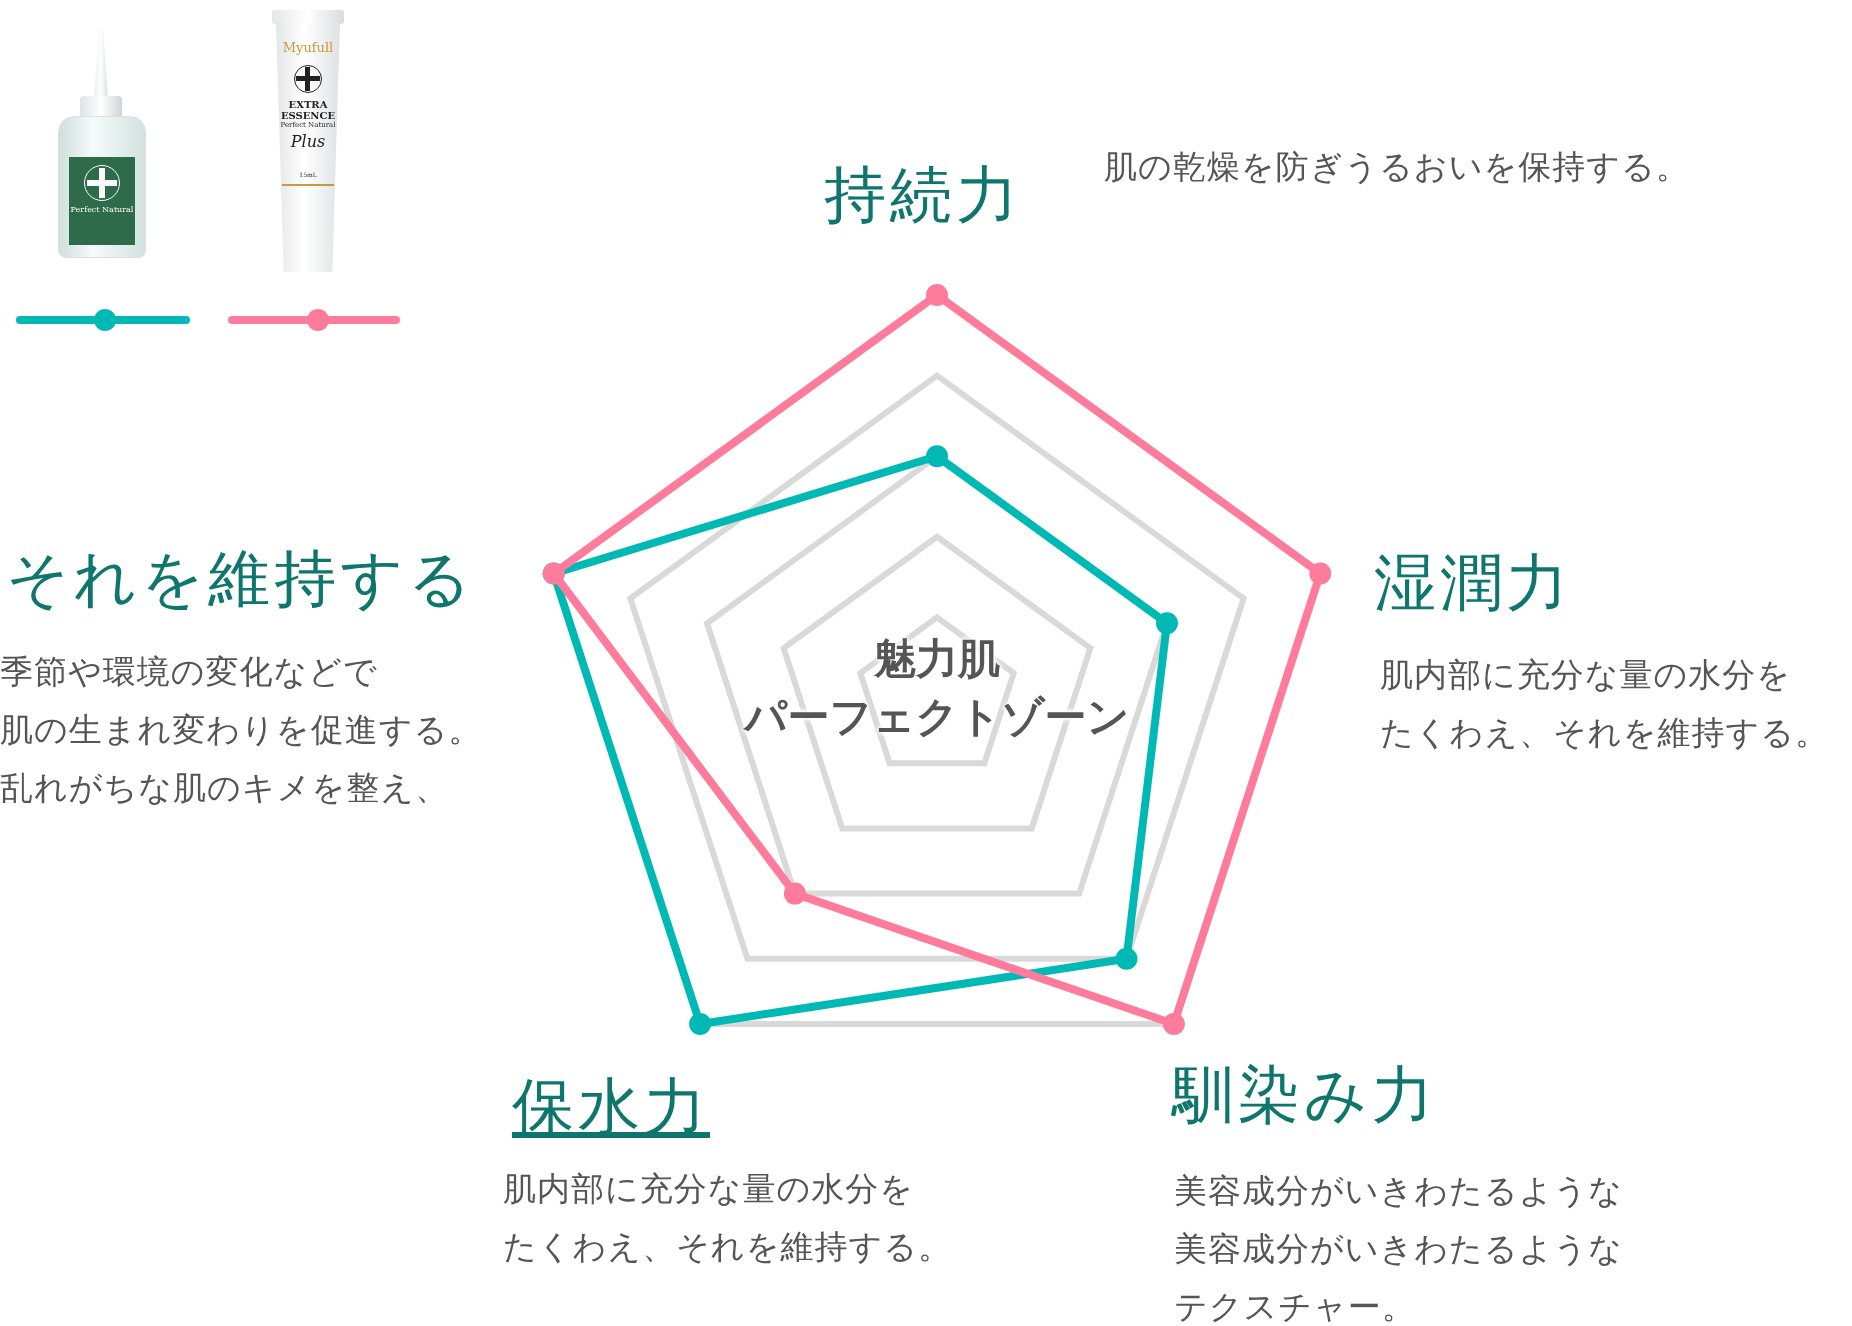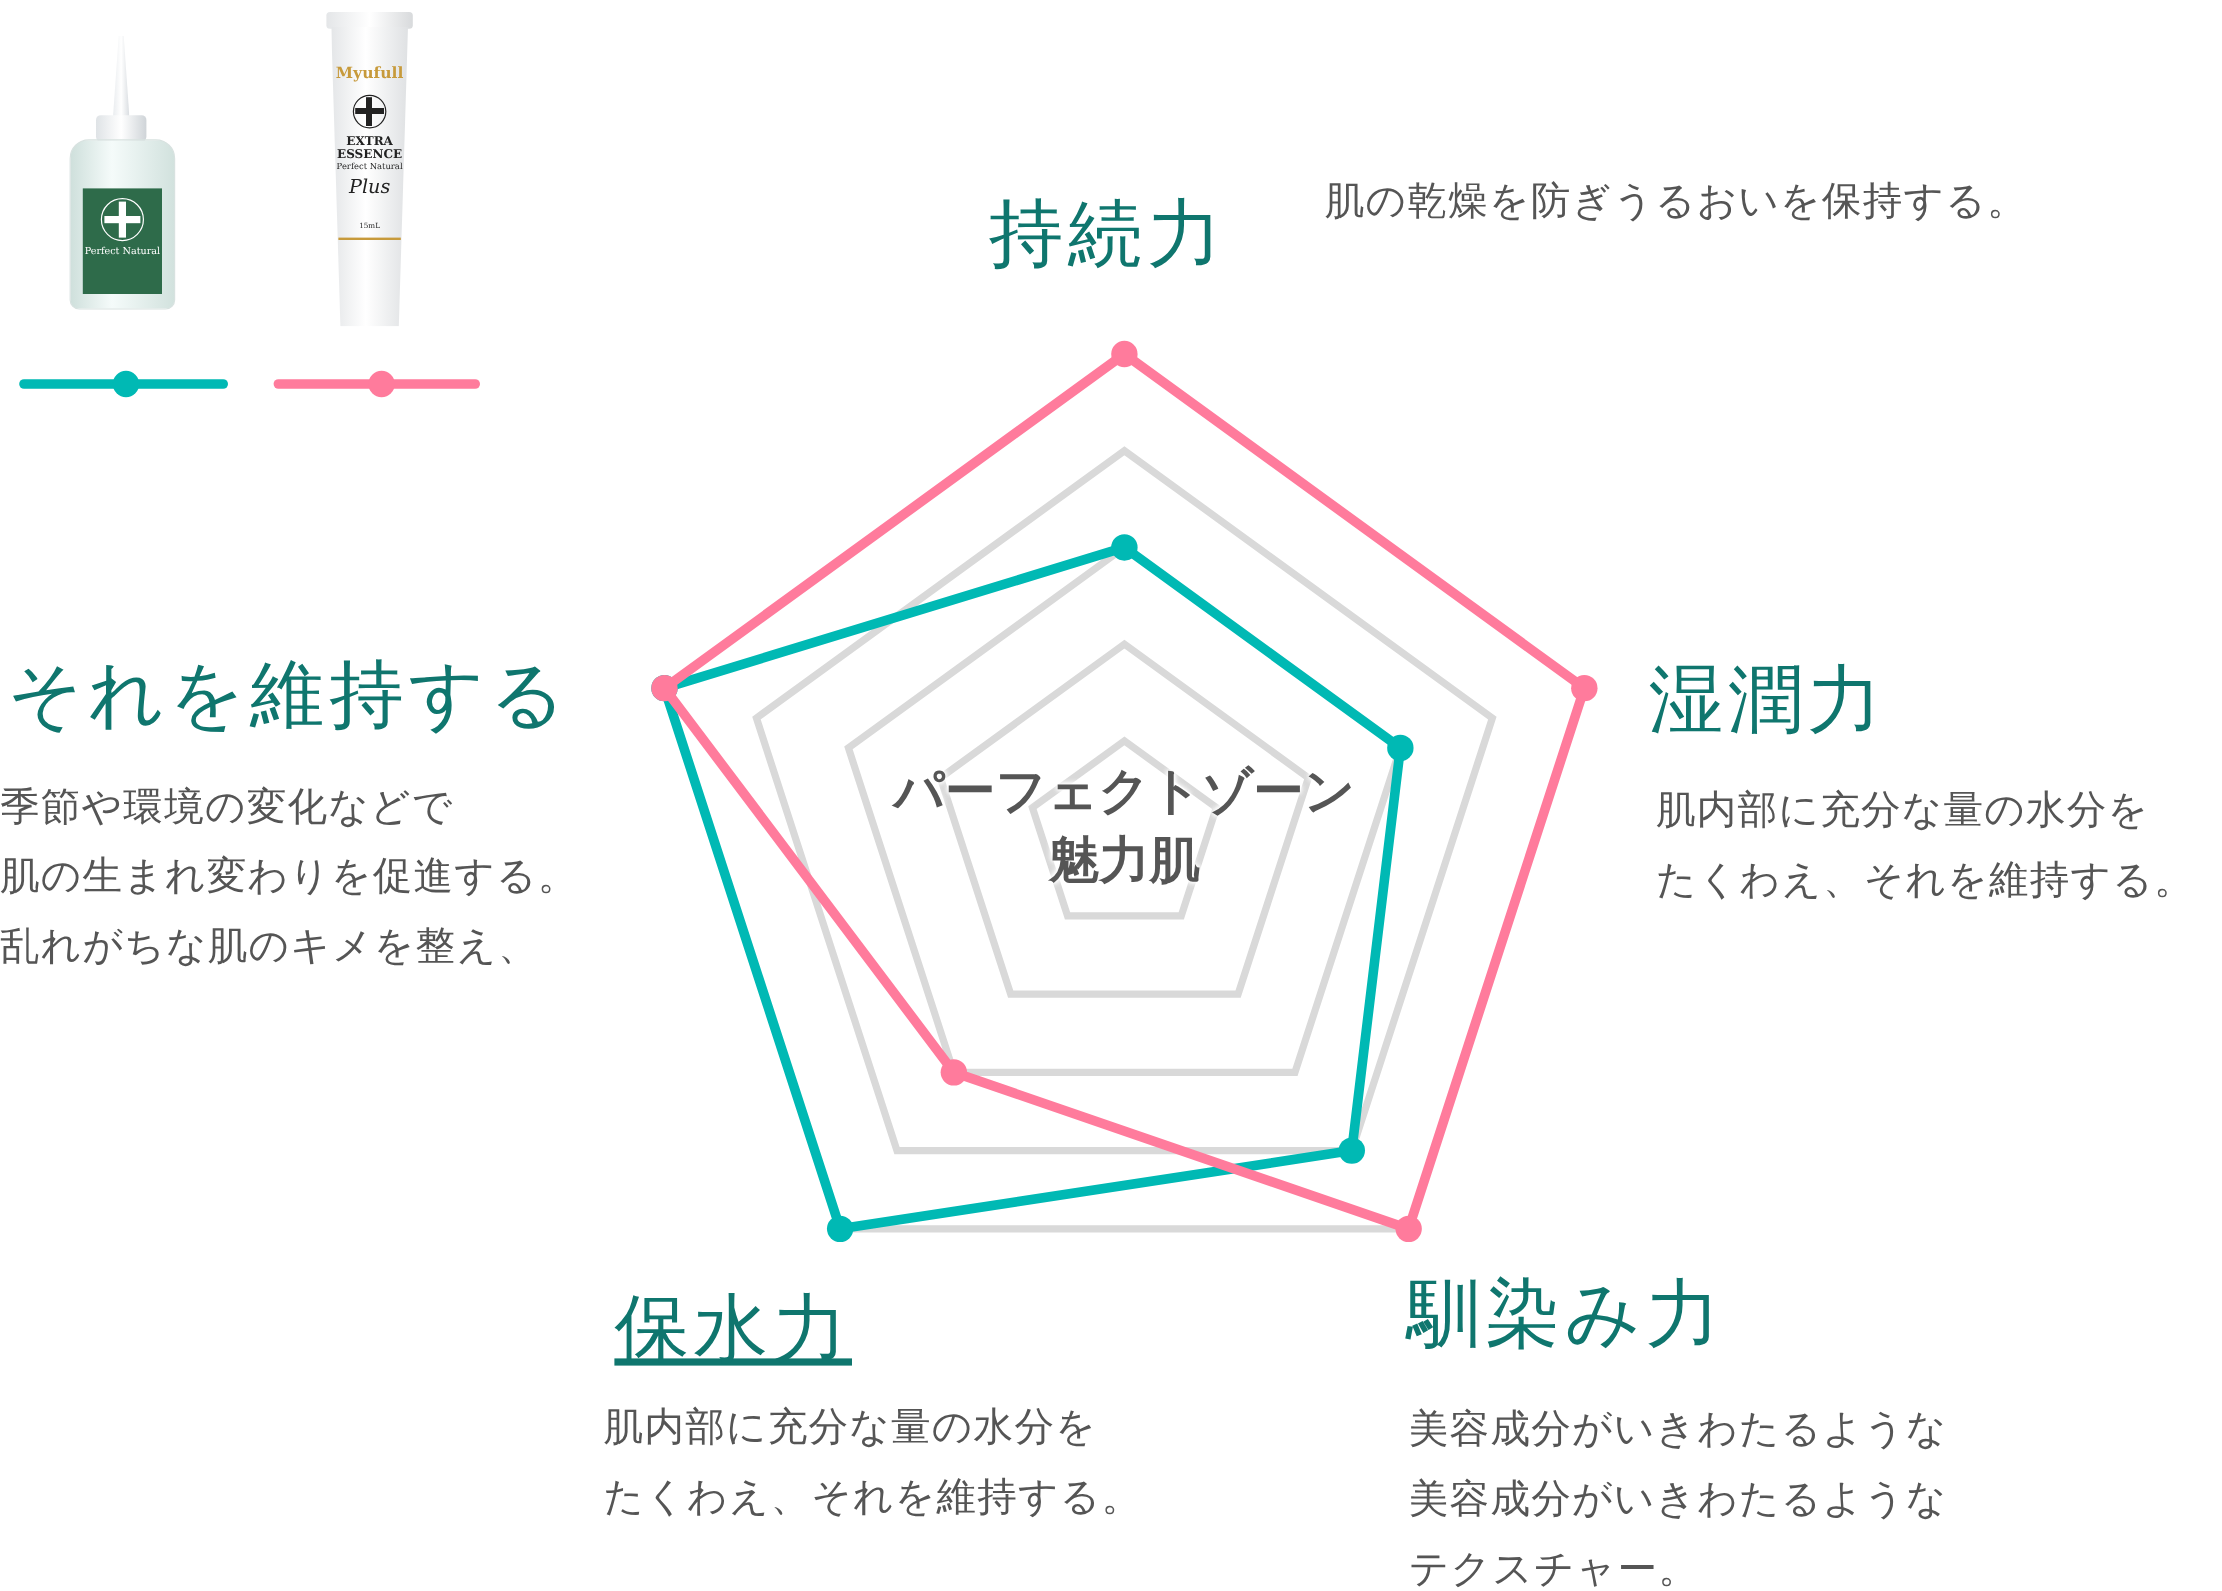--- a/index.html
+++ b/index.html
@@ -76,21 +76,21 @@
       background: linear-gradient(90deg, #e4e6e8, #ffffff, #d8dadc);
       border-radius: 3px;
     }
     .tube-body {
       position: absolute; left: 4px; top: 12px; width: 64px; height: 250px;
       background: linear-gradient(90deg, #e4e6e8, #ffffff 45%, #dfe1e3);
       clip-path: polygon(0 0, 100% 0, 88% 100%, 12% 100%);
       text-align: center; color: #222;
       font-family: "DejaVu Serif", serif;
     }
-    .tube-brand { margin-top: 32px; font-size: 13px; color: #c79a3b; font-weight: bold; }
+    .tube-brand { margin-top: 18px; font-size: 13px; color: #c79a3b; font-weight: normal; }
     .tube-egf {
       margin: 10px auto 6px; width: 26px; height: 26px; border-radius: 50%;
       border: 1px solid #222; position: relative;
     }
     .tube-egf::before, .tube-egf::after { content: ""; position: absolute; background: #222; }
     .tube-egf::before { left: 10px; top: 1px; width: 5px; height: 24px; }
     .tube-egf::after { left: 1px; top: 10px; width: 24px; height: 5px; }
     .tube-line { font-size: 10px; line-height: 11px; font-weight: bold; text-align: center; }
     .tube-small { font-size: 7px; line-height: 9px; }
     .tube-plus { font-size: 16px; font-style: italic; margin-top: 2px; }
@@ -155,22 +155,22 @@
       <polygon points="937,295 1320.275776066947,573.4661512668962 1173.8774566738666,1024.0338487331037 794.87352599568,893.6203092398623 553.724223933053,573.4661512668963" fill="none" stroke="#ff7b9c" stroke-width="8" stroke-linejoin="round"></polygon>
       <circle cx="937" cy="295" r="11" fill="#ff7b9c"></circle>
       <circle cx="1320.275776066947" cy="573.4661512668962" r="11" fill="#ff7b9c"></circle>
       <circle cx="1173.8774566738666" cy="1024.0338487331037" r="11" fill="#ff7b9c"></circle>
       <circle cx="794.87352599568" cy="893.6203092398623" r="11" fill="#ff7b9c"></circle>
       <circle cx="553.724223933053" cy="573.4661512668963" r="11" fill="#ff7b9c"></circle>
     </g>
 </svg>
 
 <div class="center-label">
+  <div>魅力肌</div>
   <div>パーフェクトゾーン</div>
-  <div>魅力肌</div>
 </div>
 
 <div class="axis-title" style="left:824px; top:164px;">持続力</div>
 <div class="axis-desc" style="left:1104px; top:138px;">
   <div>肌の乾燥を防ぎうるおいを保持する。</div>
 </div>
 
 <div class="axis-title" style="left:1374px; top:552px;">湿潤力</div>
 <div class="axis-desc" style="left:1380px; top:646px;">
   <div>肌内部に充分な量の水分を</div>

